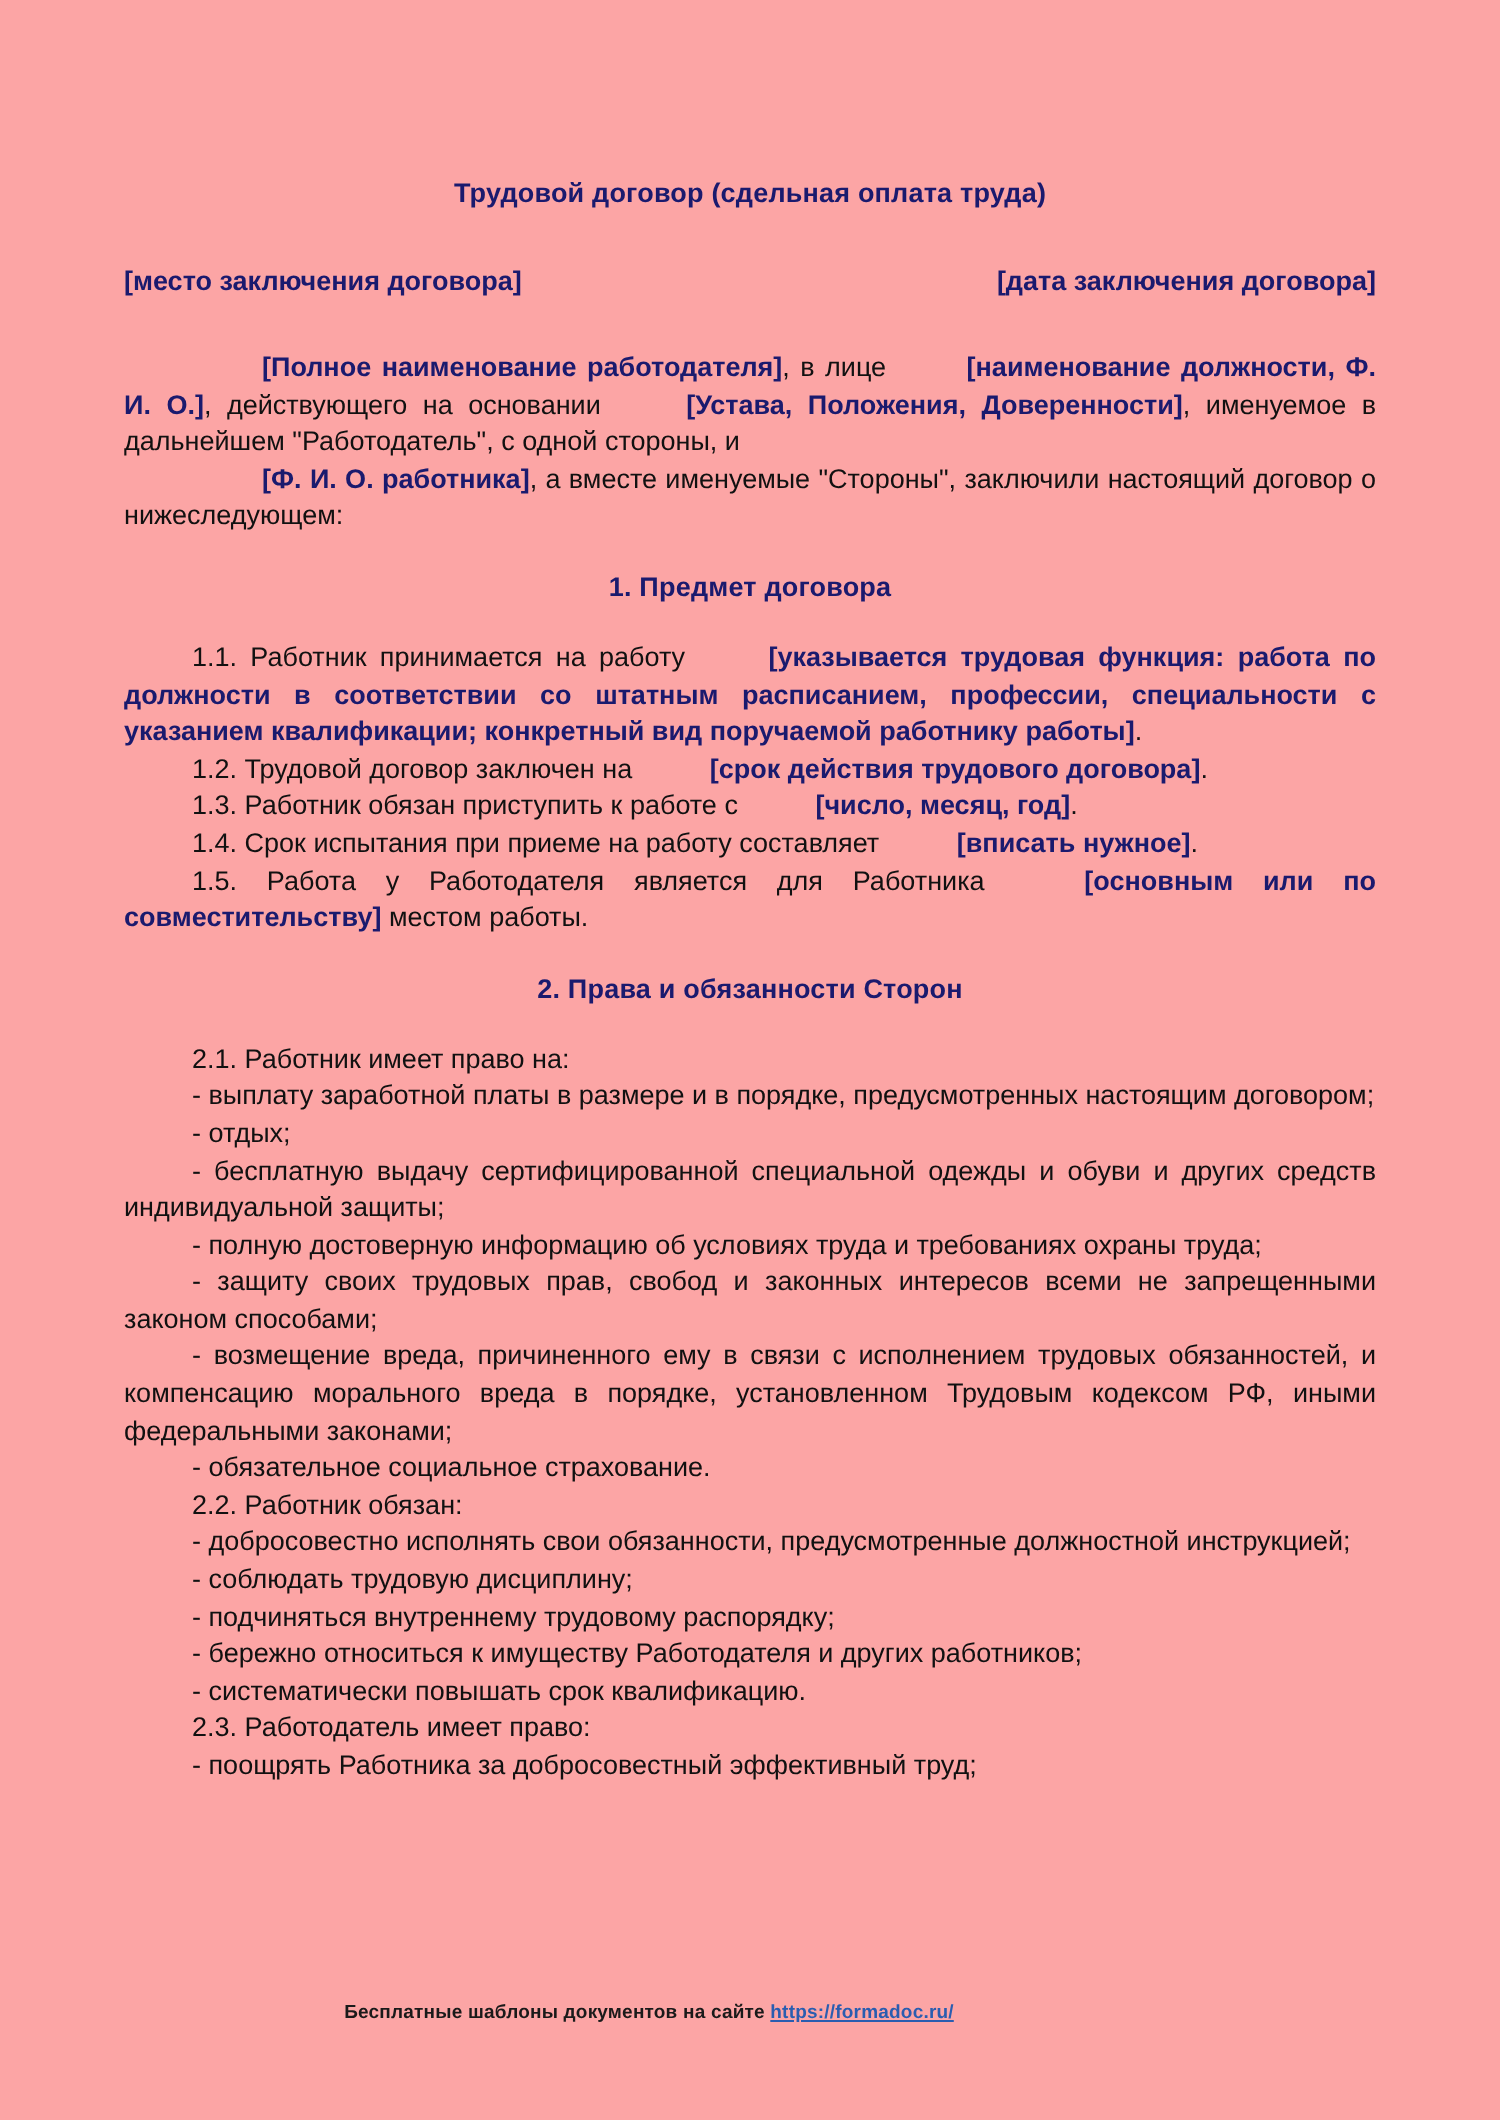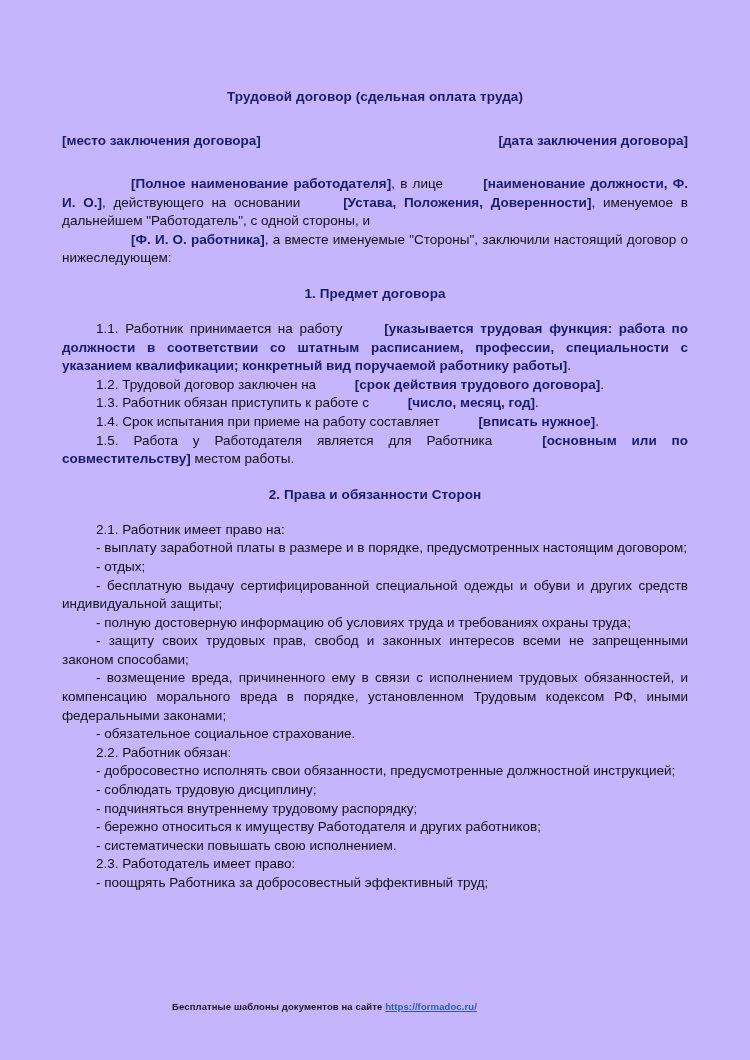--- a/index.html
+++ b/index.html
@@ -17,21 +17,21 @@
     color: #111111;
     -webkit-font-smoothing: antialiased;
   }
 
   .page {
     position: absolute;
     left: 0;
     top: 0;
     width: 750px;
     height: 1060px;
-    background: #c4b5fd;
+    background: #fca5a5;
     box-sizing: border-box;
     padding: 0;
   }
 
   .content {
     position: absolute;
     left: 62px;
     top: 88px;
     width: 626px;
   }
@@ -145,21 +145,21 @@
     <p class="para indent">- полную достоверную информацию об условиях труда и требованиях охраны труда;</p>
     <p class="para indent">- защиту своих трудовых прав, свобод и законных интересов всеми не запрещенными законом способами;</p>
     <p class="para indent">- возмещение вреда, причиненного ему в связи с исполнением трудовых обязанностей, и компенсацию морального вреда в порядке, установленном Трудовым кодексом РФ, иными федеральными законами;</p>
     <p class="para indent">- обязательное социальное страхование.</p>
 
     <p class="para indent">2.2. Работник обязан:</p>
     <p class="para indent">- добросовестно исполнять свои обязанности, предусмотренные должностной инструкцией;</p>
     <p class="para indent">- соблюдать трудовую дисциплину;</p>
     <p class="para indent">- подчиняться внутреннему трудовому распорядку;</p>
     <p class="para indent">- бережно относиться к имуществу Работодателя и других работников;</p>
-    <p class="para indent">- систематически повышать свою исполнением.</p>
+    <p class="para indent">- систематически повышать срок квалификацию.</p>
 
     <p class="para indent">2.3. Работодатель имеет право:</p>
     <p class="para indent">- поощрять Работника за добросовестный эффективный труд;</p>
 
   </div>
 
   <div class="footer">
     <span>Бесплатные шаблоны документов на сайте </span><a class="flink" href="#">https://formadoc.ru/</a>
   </div>
 </div>

